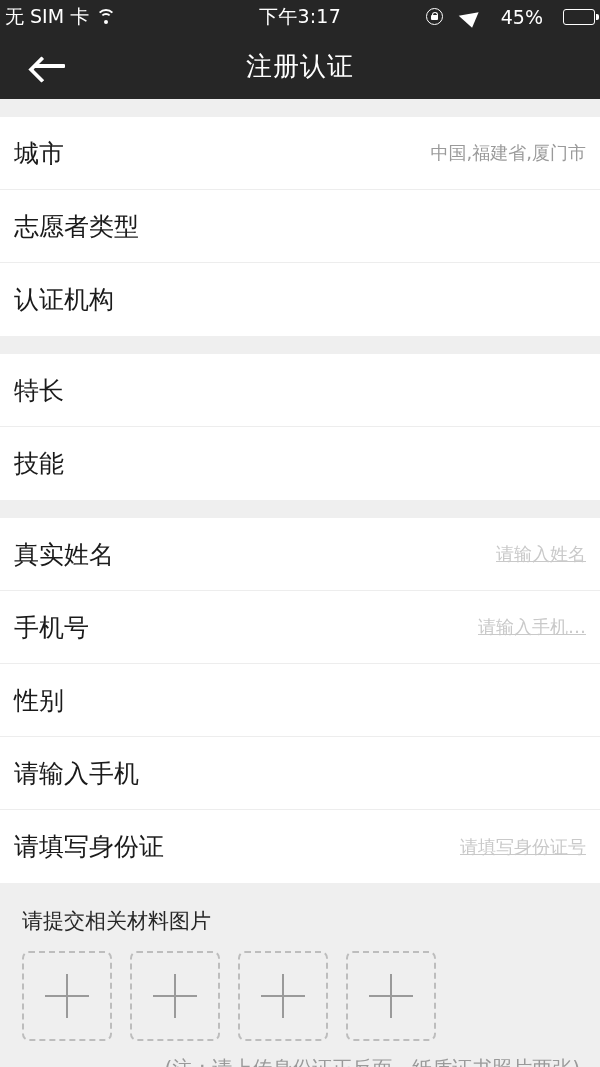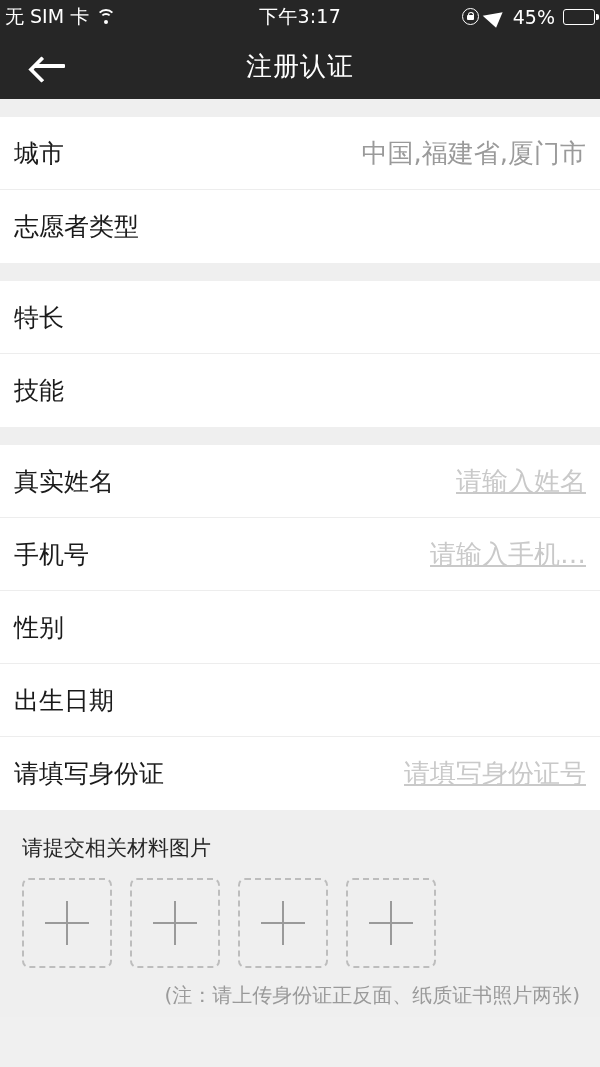--- a/index.html
+++ b/index.html
@@ -16,21 +16,21 @@
     height:33px; background:#262626; color:#ffffff;
     display:flex; align-items:center; padding:0 5px;
     font-size:19px; position:relative;
   }
   .sb-left{ display:flex; align-items:center; gap:7px; white-space:nowrap; }
   .sb-center{
     position:absolute; left:0; right:0; text-align:center;
     font-size:19px; letter-spacing:.2px; pointer-events:none;
   }
   .sb-right{
-    margin-left:auto; display:flex; align-items:center; gap:8px;
+    margin-left:auto; display:flex; align-items:center; gap:20px;
     position:relative; z-index:2;
   }
   .wifi-ic{ display:inline-block; width:20px; height:15px; position:relative; }
   .wifi-ic i{
     position:absolute; left:50%; transform:translateX(-50%);
     border:2px solid #fff; border-bottom-color:transparent;
     border-left-color:transparent; border-right-color:transparent;
     border-radius:50%;
   }
   .wifi-ic i:nth-child(1){ width:20px; height:20px; top:0; }
@@ -86,21 +86,21 @@
   .gap{ height:18px; background:#efefef; }
   .section{ background:#fde047; }
   .row{
     height:73px; display:flex; align-items:center;
     padding:0 14px; background:#fff;
     border-bottom:1px solid #ededed; cursor:pointer;
   }
   .section .row:last-child{ border-bottom:none; }
   .row-label{ font-size:25px; color:#1a1a1a; white-space:nowrap; }
   .row-value{
-    margin-left:auto; font-size:26px; color:#9a9a9a;
+    margin-left:auto; font-size:18px; color:#9a9a9a;
     white-space:nowrap; overflow:hidden; text-overflow:ellipsis;
     max-width:330px; text-align:center;
   }
   .row-value.ph{ color:#c9c9c9;text-decoration:underline; }
 
   
   .upload{ background:#efefef; padding:24px 14px 0 14px; height:207px; }
   .upload-title{ font-size:21px; color:#262626; margin:0 0 16px 8px; }
   .upload-boxes{ display:flex; gap:18px; padding-left:8px; }
   .up-box{
@@ -155,20 +155,23 @@
   <div id="form-root">
       <div class="gap"></div>
       <div class="section">
         <div class="row">
           <span class="row-label">城市</span>
           <span class="row-value">中国,福建省,厦门市</span>
         </div>
         <div class="row">
           <span class="row-label">志愿者类型</span>
         </div>
+        <div class="row">
+          <span class="row-label">认证机构</span>
+        </div>
       </div>
       <div class="gap"></div>
       <div class="section">
         <div class="row">
           <span class="row-label">特长</span>
         </div>
         <div class="row">
           <span class="row-label">技能</span>
         </div>
       </div>
@@ -179,21 +182,21 @@
           <span class="row-value ph">请输入姓名</span>
         </div>
         <div class="row">
           <span class="row-label">手机号</span>
           <span class="row-value ph">请输入手机…</span>
         </div>
         <div class="row">
           <span class="row-label">性别</span>
         </div>
         <div class="row">
-          <span class="row-label">出生日期</span>
+          <span class="row-label">请输入手机</span>
         </div>
         <div class="row">
           <span class="row-label">请填写身份证</span>
           <span class="row-value ph">请填写身份证号</span>
         </div>
       </div>
     </div>
 
   <div class="upload">
     <div class="upload-title">请提交相关材料图片</div>

